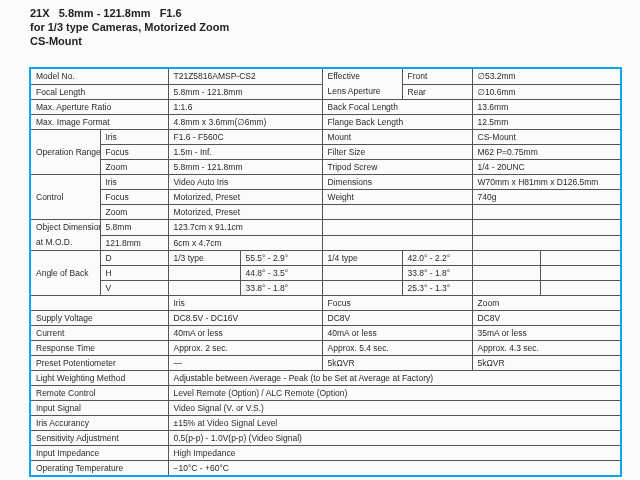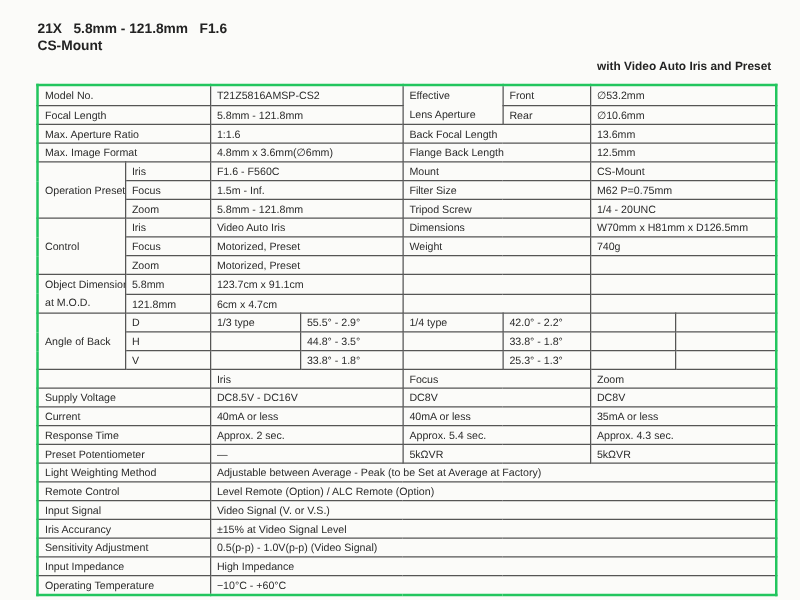--- a/index.html
+++ b/index.html
@@ -5,37 +5,37 @@
   * { margin: 0; padding: 0; box-sizing: border-box; }
   html, body {
     width: 640px; height: 480px;
     background: #fbfbf9;
     font-family: "Liberation Sans", sans-serif;
     color: #262626;
     overflow: hidden;
   }
   .page { position: relative; width: 640px; height: 480px; }
 
-  .doc-header { position: absolute; left: 30px; top: 16px; }
+  .doc-header { position: absolute; left: 30px; top: 6px; }
   .title-line {
     font-weight: bold; font-size: 11px; line-height: 14px;
     white-space: pre; color: #232323;
   }
   .subtitle {
     position: absolute; right: 23px; top: 48px;
     font-weight: bold; font-size: 9.5px; color: #232323;
     white-space: nowrap;
   }
 
   table.spec {
     position: absolute; left: 29px; top: 67px;
     width: 591px;
     border-collapse: collapse;
     table-layout: fixed;
-    border: 2px solid #22c55e;
+    border: 2px solid #0ea5e9;
   }
   table.spec td {
     border: 1px solid #555;
     height: 15px;
     padding: 0 5px;
     font-size: 8.5px;
     line-height: 14px;
     color: #2b2b2b;
     white-space: nowrap;
     overflow: hidden;
@@ -43,23 +43,23 @@
   }
   td .ln { height: 15px; line-height: 15px; }
 </style>
 </head>
 <body>
 
 <div class="page">
 
   <div class="doc-header">
     <div class="title-line">21X   5.8mm - 121.8mm   F1.6</div>
+    <div class="title-line">for 1/3 type Cameras, Motorized Zoom</div>
     <div class="title-line">CS-Mount</div>
   </div>
-  <div class="subtitle">with Video Auto Iris and Preset</div>
 
   <table class="spec">
     <colgroup>
       <col style="width:70px">
         <col style="width:68px">
         <col style="width:72px">
         <col style="width:82px">
       <col style="width:80px">
         <col style="width:70px">
         <col style="width:68px">
@@ -93,21 +93,21 @@
     </tr>
 
     <tr>
       <td colspan="2">Max. Image Format</td>
       <td colspan="2">4.8mm x 3.6mm(∅6mm)</td>
       <td colspan="2">Flange Back Length</td>
       <td colspan="2">12.5mm</td>
     </tr>
 
     <tr>
-      <td rowspan="3">Operation Preset</td>
+      <td rowspan="3">Operation Range</td>
       <td>Iris</td>
       <td colspan="2">F1.6 - F560C</td>
       <td colspan="2">Mount</td>
       <td colspan="2">CS-Mount</td>
     </tr>
 
     <tr>
       <td>Focus</td>
       <td colspan="2">1.5m - Inf.</td>
       <td colspan="2">Filter Size</td>

